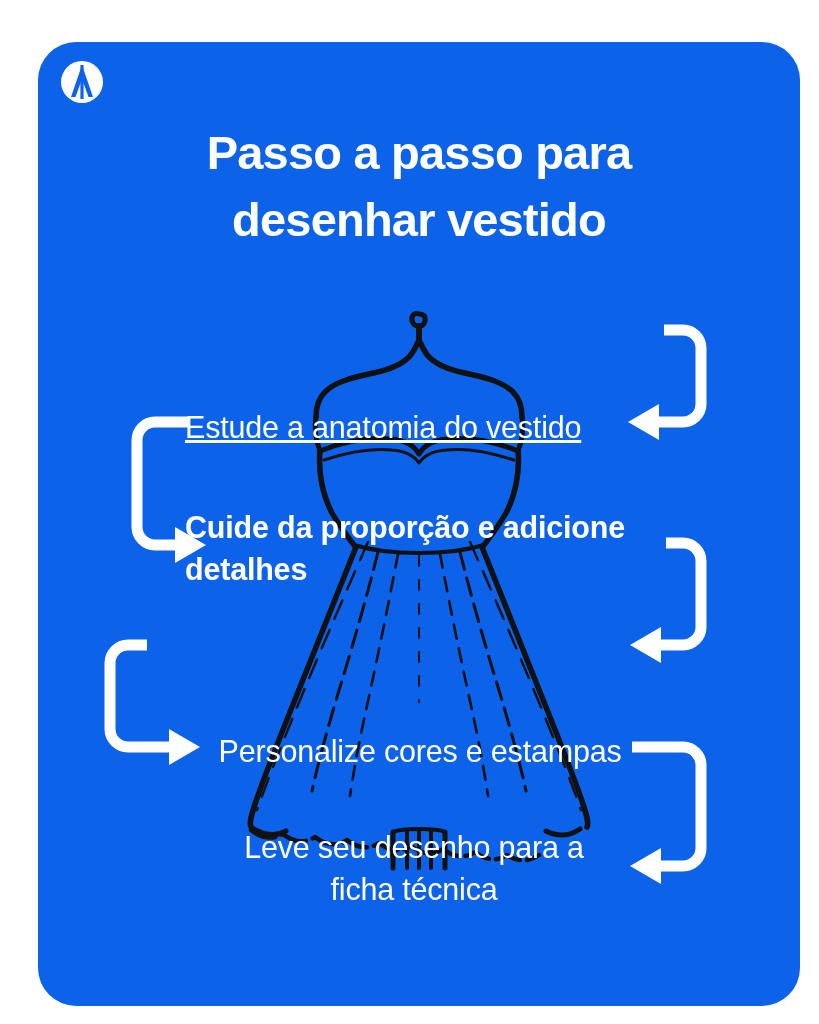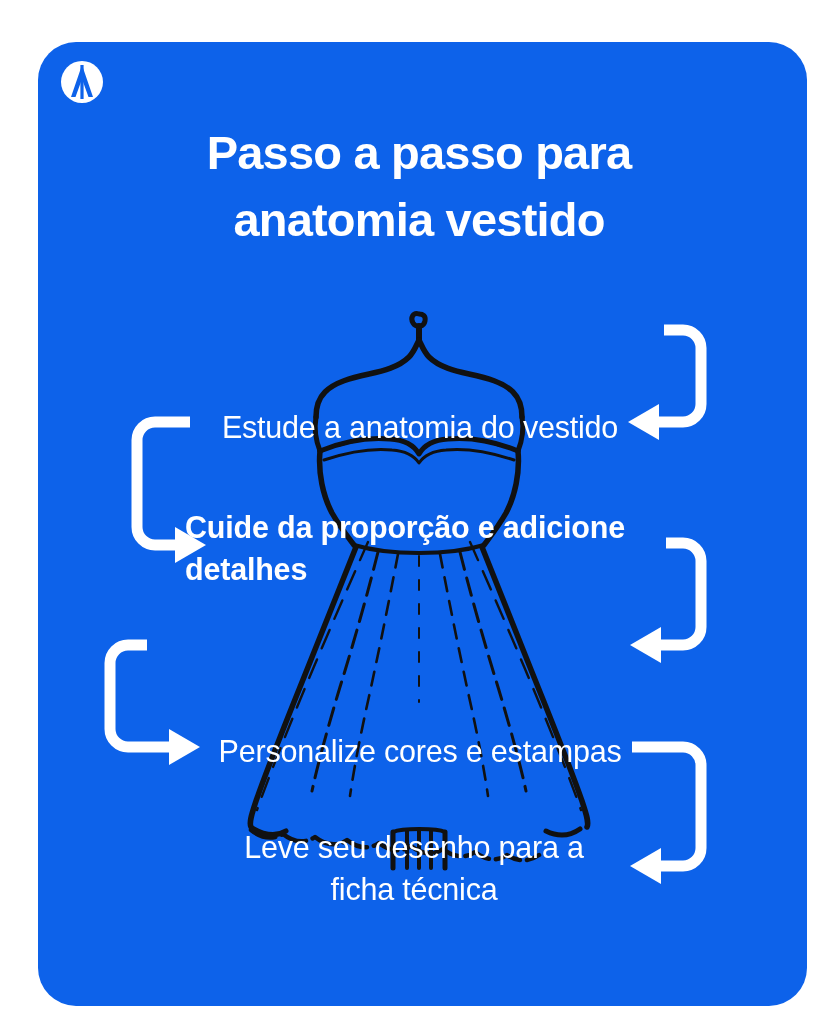--- a/index.html
+++ b/index.html
@@ -25,21 +25,20 @@
   
   #card {
     position: absolute;
     left: 38px;
     top: 42px;
     width: 762px;
     height: 964px;
     background: #0d62ea;
     border-radius: 38px;
     overflow: hidden;
-    padding-left: 7px;
   }
 
   
   #logo {
     position: absolute;
     left: 20px;
     top: 16px;
     width: 48px;
     height: 48px;
   }
@@ -87,21 +86,21 @@
     font-family: "Liberation Sans", sans-serif;
     font-weight: normal;
     font-size: 30.5px;
     line-height: 1.38;
     letter-spacing: -0.2px;
     white-space: pre-line;
   }
 
   
   #step-1 { left: 137px; top: 272px; width: 490px; text-align: center; }
-  #step-2 { left: 147px; top: 364px; width: 470px; text-align: center; }
+  #step-2 { left: 147px; top: 364px; width: 470px; text-align: left; text-decoration: underline; }
   #step-3 { left: 147px; top: 464px; width: 490px; text-align: left; font-weight: bold; }
   #step-4 { left: 104px; top: 586px; width: 510px; text-align: center; }
   #step-5 { left: 147px; top: 688px; width: 470px; text-align: center; }
   #step-6 { left: 131px; top: 784px; width: 490px; text-align: center; }
 </style>
 </head>
 <body>
 
 <div id="stage">
 
@@ -111,21 +110,21 @@
       <svg width="48" height="48" viewBox="0 0 48 48" aria-hidden="true">
         <circle cx="24" cy="24" r="21" fill="#ffffff"></circle>
         <path d="M24 7 L13 39 L17.5 39 L24 21 L30.5 39 L35 39 Z" fill="#0d62ea"></path>
         <path d="M24 7 L24 41" stroke="#0d62ea" stroke-width="3.2" fill="none"></path>
         <path d="M13.2 34.6 L34.8 34.6" stroke="#ffffff" stroke-width="0" fill="none"></path>
       </svg>
     </div>
 
     <div id="title">
       <span class="tline">Passo a passo para</span>
-      <span class="tline">anatomia vestido</span>
+      <span class="tline">desenhar vestido</span>
     </div>
 
     <div id="dress-layer">
       <svg width="762" height="964" viewBox="0 0 762 964" aria-hidden="true">
         <g stroke="#111111" fill="none" stroke-linecap="round" stroke-linejoin="round">
 
           <path d="M381 272 c-6 -2 -9 4 -6 9 c3 5 11 4 12 -2 c1 -5 -2 -7 -6 -7 z" stroke-width="5"></path>
           <path d="M381 284 L381 300" stroke-width="6"></path>
 
           <path d="M381 298 c-3 6 -5 12 -10 17 c-10 10 -26 14 -40 17

